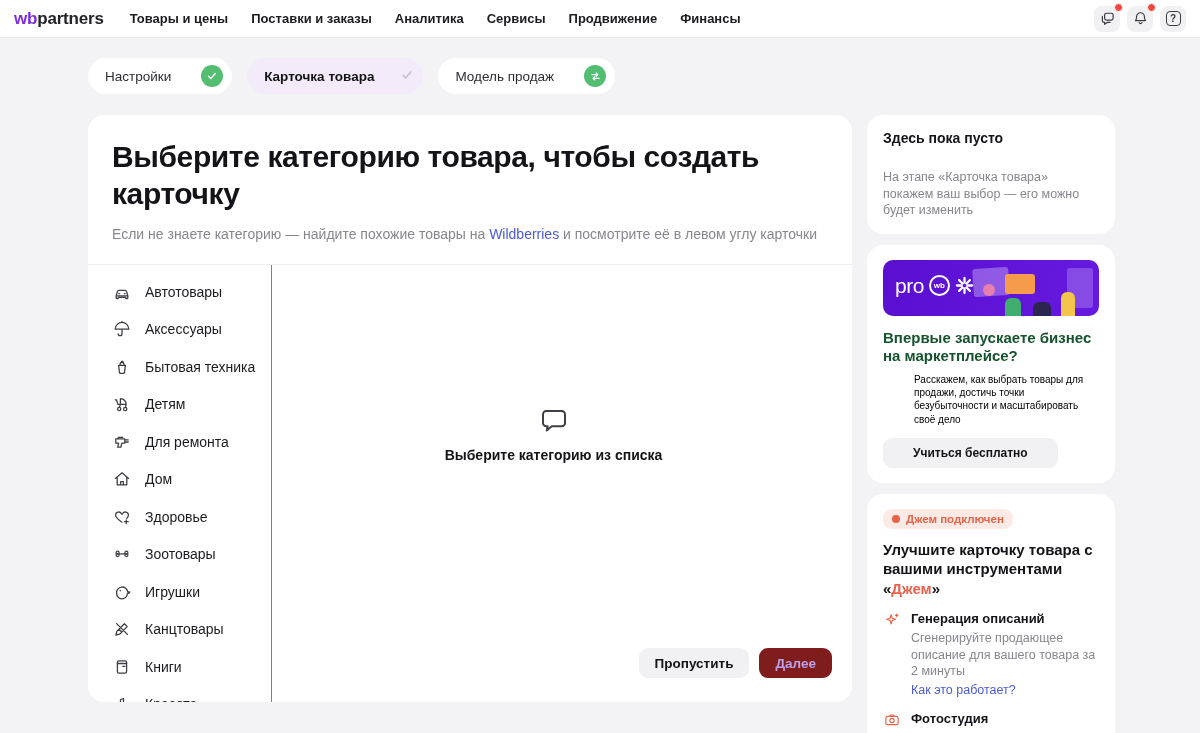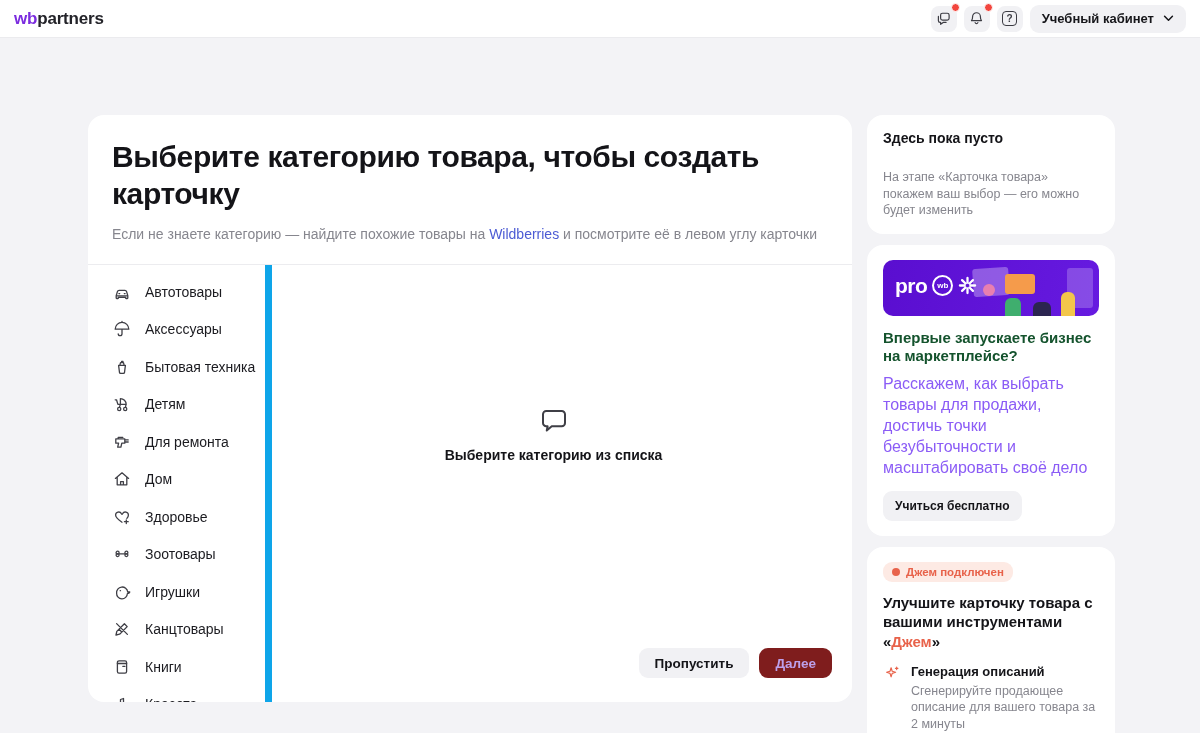--- a/index.html
+++ b/index.html
@@ -38,21 +38,21 @@
 
   
   .main-card { position:absolute; left:88px; top:115px; width:764px; height:587px;
     background:#fff; border-radius:16px; overflow:hidden; }
   .main-card h1 { margin:24px 24px 0; font-size:30px; line-height:1.23; letter-spacing:-.4px;
     font-weight:700; max-width:716px; color:#141418; }
   .subtitle { margin:13px 24px 0; font-size:14px; color:#86868e; }
   .subtitle .link { color:#4c5bd4; cursor:pointer; }
   .card-body { position:absolute; top:149px; left:0; right:0; bottom:0;
     border-top:1px solid #ececef; display:flex; }
-  .cat-col { width:184px; flex:none; border-right:7px solid #0ea5e9; padding-top:8px; }
+  .cat-col { width:184px; flex:none; border-right:1px solid #0ea5e9; padding-top:8px; }
   .cat-list { list-style:none; }
   .cat-item { display:flex; align-items:center; gap:13px; height:37.5px; padding-left:24px;
     font-size:14px; color:#1b1b20; cursor:pointer; }
   .cat-item svg { width:20px; height:20px; flex:none; stroke:#3f3f46; fill:none;
     stroke-width:1.3; stroke-linecap:round; stroke-linejoin:round; }
   .content-area { flex:1; position:relative; }
   .empty { position:absolute; left:0; right:17px; top:143px; display:flex; flex-direction:column;
     align-items:center; gap:11px; }
   .empty svg { stroke:#3f3f46; fill:none; stroke-width:1.6; stroke-linecap:round; stroke-linejoin:round; }
   .empty-text { font-size:14px; font-weight:700; color:#141418; }
@@ -65,39 +65,39 @@
   
   .sidebar { position:absolute; left:867px; top:115px; width:248px; display:flex;
     flex-direction:column; gap:11px; }
   .side-card { background:#fff; border-radius:16px; padding:15px 16px; }
   .side-title { font-size:14px; font-weight:700; margin-bottom:23px; color:#141418; }
   .side-text { font-size:12.5px; line-height:1.32; color:#86868e; }
 
   .banner { position:relative; height:56px; border-radius:10px; overflow:hidden; cursor:pointer;
     background:linear-gradient(100deg,#5a0ed0 0%,#661ae0 100%); margin-bottom:13px; }
   .banner-brand { position:absolute; left:12px; top:14px; display:flex; align-items:center; gap:5px; }
-  .banner-pro { color:#fff; font-size:21px; font-weight:700; letter-spacing:-.5px; }
+  .banner-pro { color:#fff; font-size:21px; font-weight:400; letter-spacing:-.5px; }
   .banner-wb { width:21px; height:21px; border:2px solid #fff; border-radius:50%;
     color:#fff; font-size:8px; font-weight:700; display:flex; align-items:center; justify-content:center; }
   .banner-spiral svg { display:block; stroke:#fff; stroke-width:2.4; stroke-linecap:round; fill:none; }
   .ill { position:absolute; border-radius:3px; }
   .i1 { width:36px; height:28px; right:90px; top:8px; background:rgba(255,255,255,.30); transform:rotate(-4deg); }
   .i2 { width:30px; height:20px; right:64px; top:14px; background:#f59b4b; }
   .i3 { width:26px; height:40px; right:6px; top:8px; background:rgba(255,255,255,.22); }
   .i4 { width:12px; height:12px; border-radius:50%; right:104px; top:24px; background:#e87fb0; }
   .p1,.p2,.p3 { position:absolute; border-radius:6px 6px 0 0; }
   .p1 { width:16px; height:22px; right:78px; bottom:-4px; background:#3fae6e; }
   .p2 { width:18px; height:18px; right:48px; bottom:-4px; background:#2b2550; }
   .p3 { width:14px; height:30px; right:24px; bottom:-6px; background:#f3c64b; }
 
   .promo-title { font-size:15px; font-weight:700; line-height:1.25; color:#14532d; }
-  .promo-text { font-size:16px; line-height:1.32; color:#8b5cf6; margin-top:7px; }
+  .promo-text { font-size:10px; line-height:1.32; color:#000000; margin-top:7px;margin-left:31px; }
   .pill-btn { display:inline-flex; align-items:center; justify-content:center; border:none;
     font-family:inherit; background:#f1f1f4; color:#141418; font-size:12px; font-weight:700;
-    border-radius:9px; padding:8px 12px; margin-top:12px; cursor:pointer; }
+    border-radius:9px; padding:8px 30px; margin-top:12px; cursor:pointer; }
 
   .jam-badge { display:inline-flex; align-items:center; gap:6px; background:#fdeae4;
     color:#e8624a; font-size:11.5px; font-weight:600; border-radius:9px; padding:4px 9px; }
   .jam-dot { width:8px; height:8px; border-radius:50%; background:#e8624a; }
   .jam-title { font-size:15px; font-weight:700; line-height:1.3; margin-top:11px; color:#141418; }
   .jam-title .accent { color:#e8624a; }
   .tool { display:flex; gap:10px; margin-top:13px; }
   .tool-icon { flex:none; width:18px; }
   .tool-icon svg { stroke:#e8624a; fill:none; stroke-width:1.3; stroke-linecap:round; stroke-linejoin:round; }
   .tool-title { font-size:13px; font-weight:700; color:#141418; }
@@ -107,47 +107,75 @@
 </head>
 <body>
 
 <div class="page">
 
   <header class="topnav">
     <div class="logo">
       <span class="wb">wb</span>
         <span class="rest">partners</span>
     </div>
+    <nav class="navitems">
+      <span class="navitem">Товары и цены</span>
+      <span class="navitem">Поставки и заказы</span>
+      <span class="navitem">Аналитика</span>
+      <span class="navitem">Сервисы</span>
+      <span class="navitem">Продвижение</span>
+      <span class="navitem">Финансы</span>
+    </nav>
     <div class="nav-right">
       <div class="icon-btn">
         <svg width="17" height="17" viewBox="0 0 20 20">
           <rect x="6.6" y="3.8" width="10" height="8" rx="2.2"></rect>
           <path d="M4 7.6v5a2 2 0 0 0 2 2h.6v2.2l3-2.2h3.4"></path>
         </svg>
         <span class="dot"></span>
       </div>
       <div class="icon-btn">
         <svg width="17" height="17" viewBox="0 0 20 20">
           <path d="M10 3.2a4.6 4.6 0 0 1 4.6 4.6c0 2.6.6 3.8 1.3 4.7H4.1c.7-.9 1.3-2.1 1.3-4.7A4.6 4.6 0 0 1 10 3.2Z"></path>
           <path d="M8.4 14.8a1.7 1.7 0 0 0 3.2 0"></path>
         </svg>
         <span class="dot"></span>
       </div>
       <div class="icon-btn">
         <span class="help-q">?</span>
       </div>
-      <div class="account-btn">
-        <span>Учебный кабинет</span>
-        <svg width="11" height="7" viewBox="0 0 12 8">
-          <path d="M1.5 1.5 6 6l4.5-4.5" stroke="#141418" stroke-width="1.7" fill="none" stroke-linecap="round" stroke-linejoin="round"></path>
+    </div>
+  </header>
+
+  <div class="steps">
+    <div class="step">
+      <span>Настройки</span>
+      <span class="circle-ic">
+        <svg width="12" height="12" viewBox="0 0 14 14">
+            <path d="M3 7.2l2.6 2.6 5.2-5.6"></path>
+          </svg>
+      </span>
+    </div>
+    <div class="step active">
+      <span>Карточка товара</span>
+      <span class="gray-check">
+        <svg width="14" height="14" viewBox="0 0 14 14">
+            <path d="M3 7.2l2.6 2.6 5.2-5.6"></path>
+          </svg>
+      </span>
+    </div>
+    <div class="step">
+      <span>Модель продаж</span>
+      <span class="circle-ic">
+        <svg width="13" height="13" viewBox="0 0 18 18">
+          <path d="M4 6.4h8.4M10 4.2l2.4 2.2L10 8.6M14 11.6H5.6M8 9.4l-2.4 2.2L8 13.8"></path>
         </svg>
-      </div>
-    </div>
-  </header>
-
+      </span>
+    </div>
+  </div>
 
   <section class="main-card">
     <h1>Выберите категорию товара, чтобы создать карточку</h1>
     <p class="subtitle"><span>Если не знаете категорию — найдите похожие товары на </span><span class="link">Wildberries</span><span> и посмотрите её в левом углу карточки</span></p>
 
     <div class="card-body">
       <div class="cat-col">
         <ul class="cat-list">
           <li class="cat-item">
             <svg viewBox="0 0 20 20">

